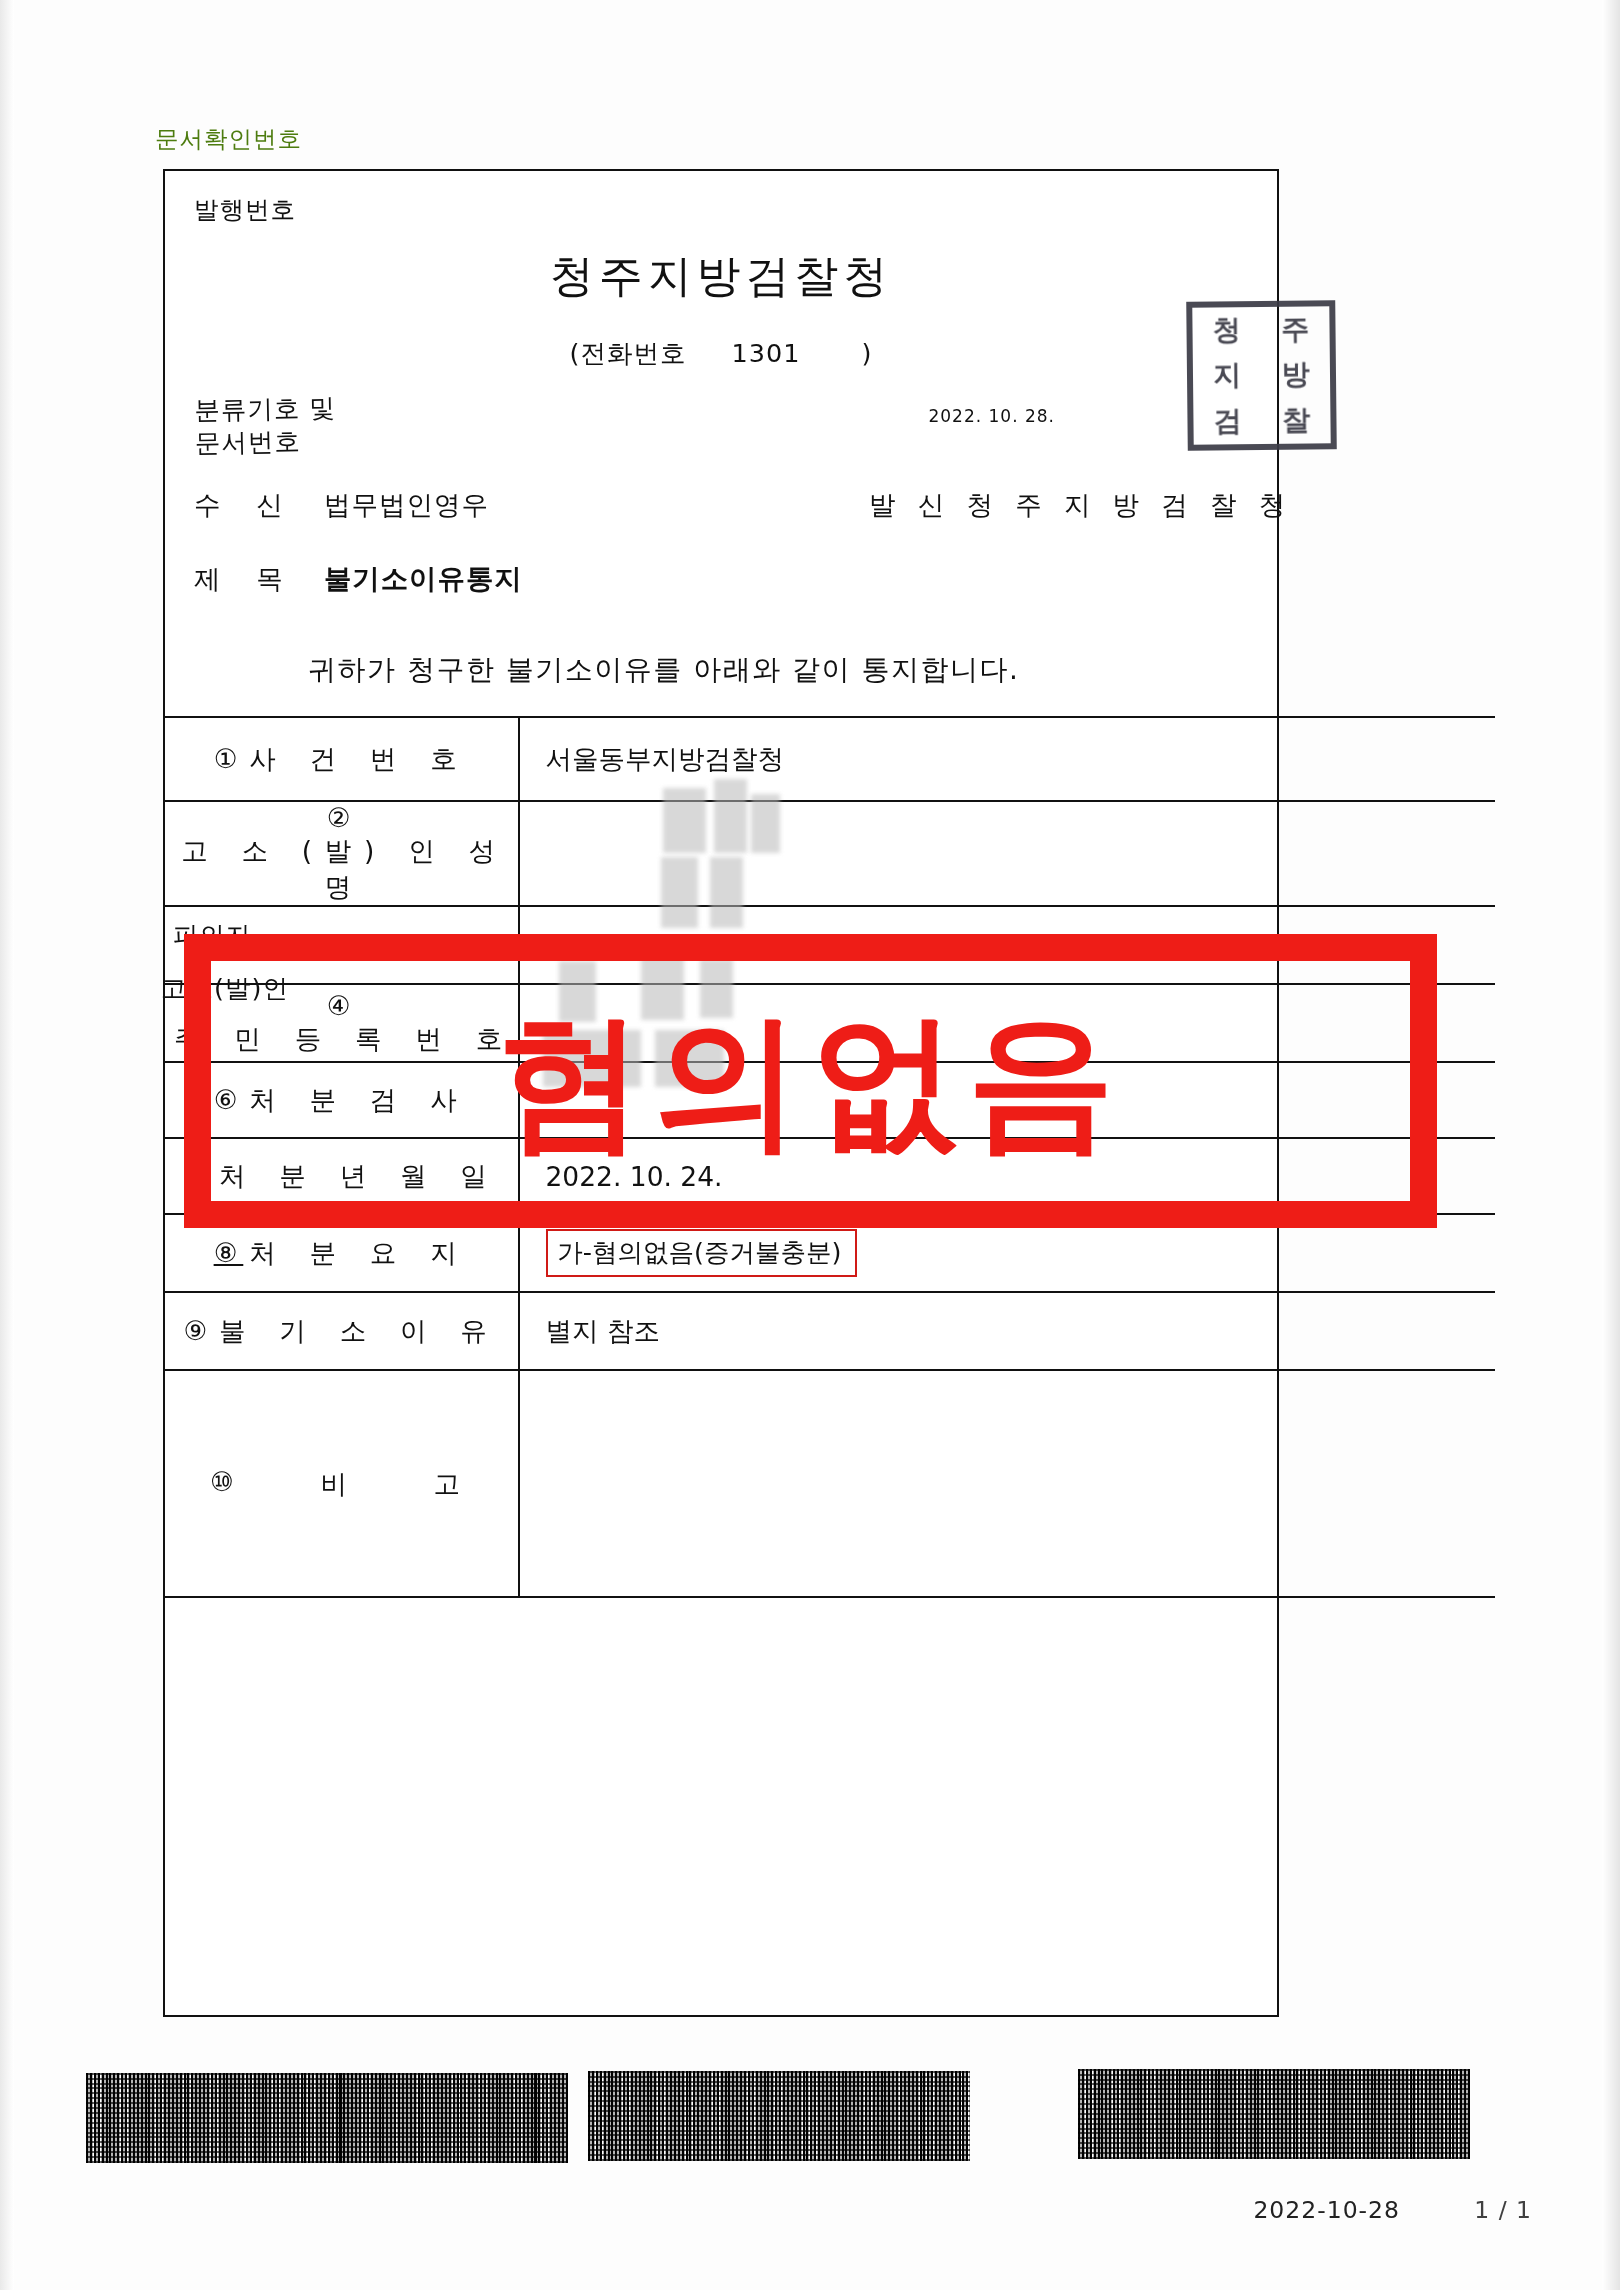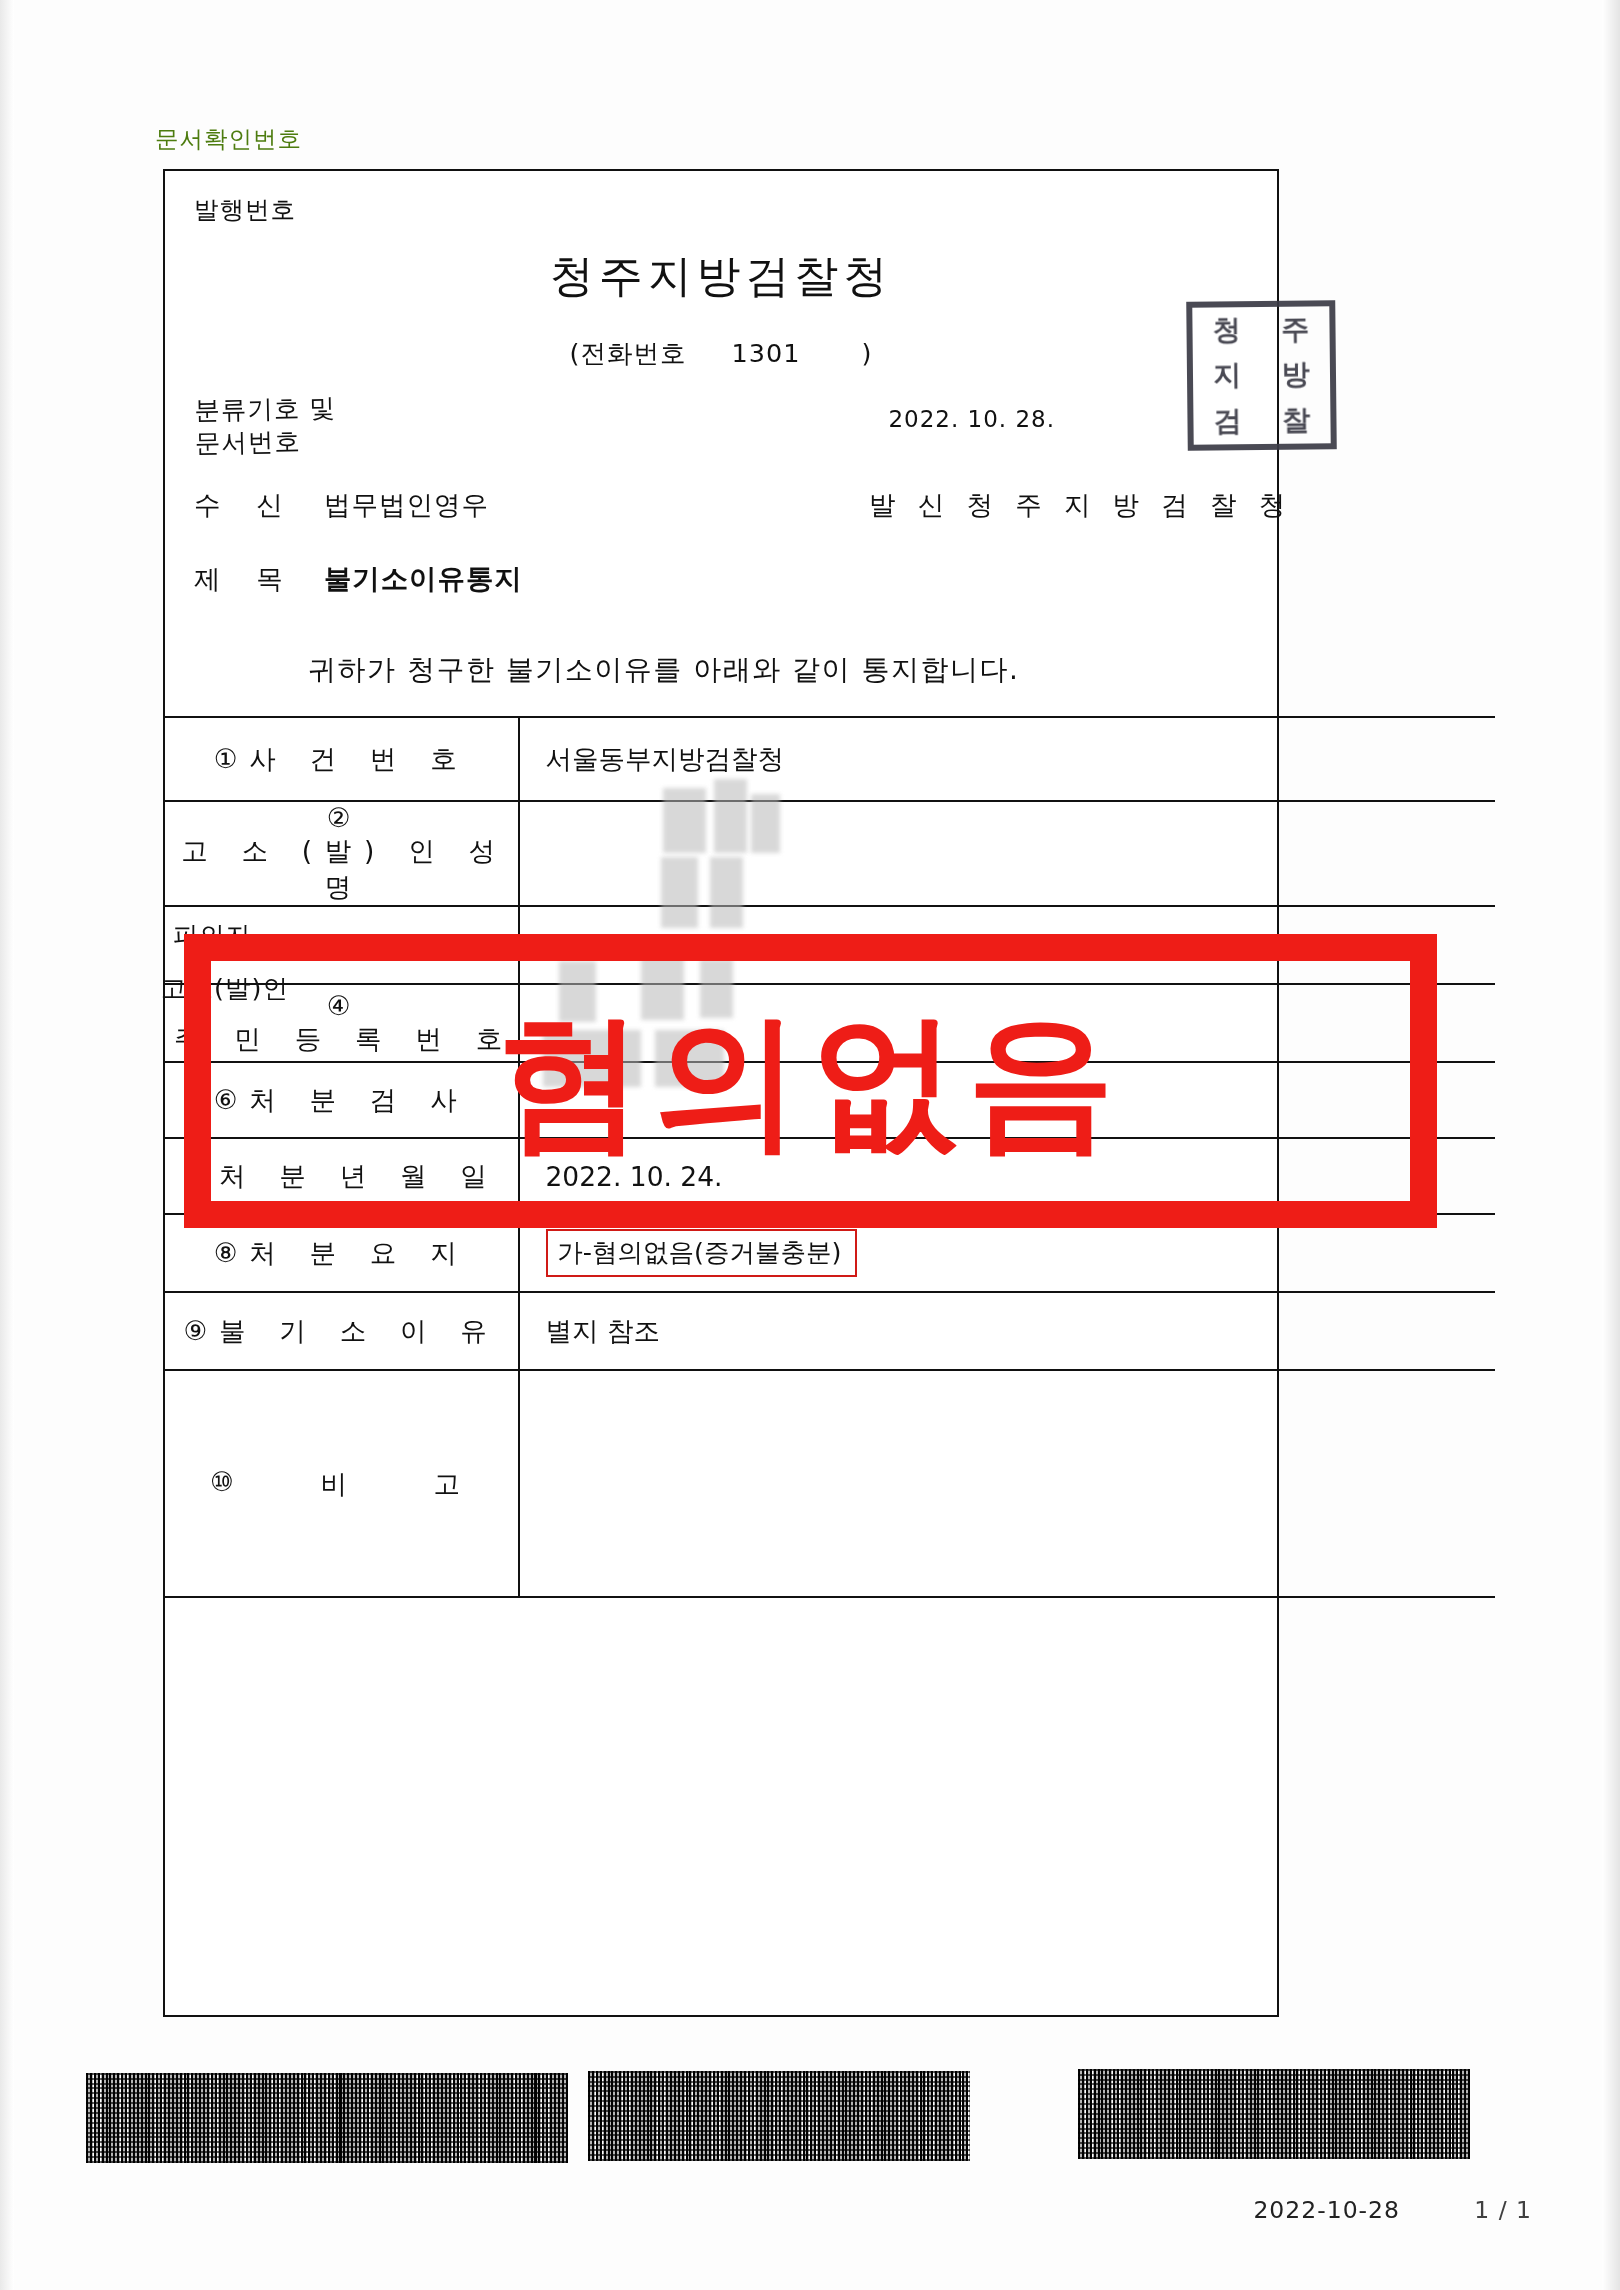--- a/index.html
+++ b/index.html
@@ -98,21 +98,21 @@
     line-height: 1.28;
     letter-spacing: 1px;
     transform: rotate(-1.1deg);
     transform-origin: left top;
   }
 
   .doc-date {
     position: absolute;
     right: 222px;
     top: 235px;
-    font-size: 23px;
+    font-size: 17px;
     letter-spacing: 1px;
     margin-left: 19px;
   }
 
   .recv-row {
     position: absolute;
     left: 29px;
     top: 316px;
     font-size: 26.5px;
     letter-spacing: 1px;
@@ -197,21 +197,21 @@
   .tbl td.val {
     padding-left: 25.5px;
   }
   .tbl tr.r1 td { height: 82px; }
   .tbl tr.r2 td { height: 80px; }
   .tbl tr.r3 td { height: 76px; }
   .tbl tr.r4 td { height: 76px; margin-top: 20px; }
   .tbl tr.r5 td { height: 74px; }
   .tbl tr.r6 td { height: 74px; }
   .tbl tr.r7 td { height: 74px; }
-  .tbl tr.r8 td { height: 76px; }
+  .tbl tr.r8 td { height: 76px; text-decoration: underline; }
   .tbl tr.r9 td { height: 76px; }
   .tbl tr.r10 td { height: 225px; vertical-align: middle; }
 
   .lab-spread {
     display: inline-block;
     letter-spacing: 12.7px;
     padding-left: 5.9px;
   }
   .lab-num { letter-spacing: 5.9px; }
 

